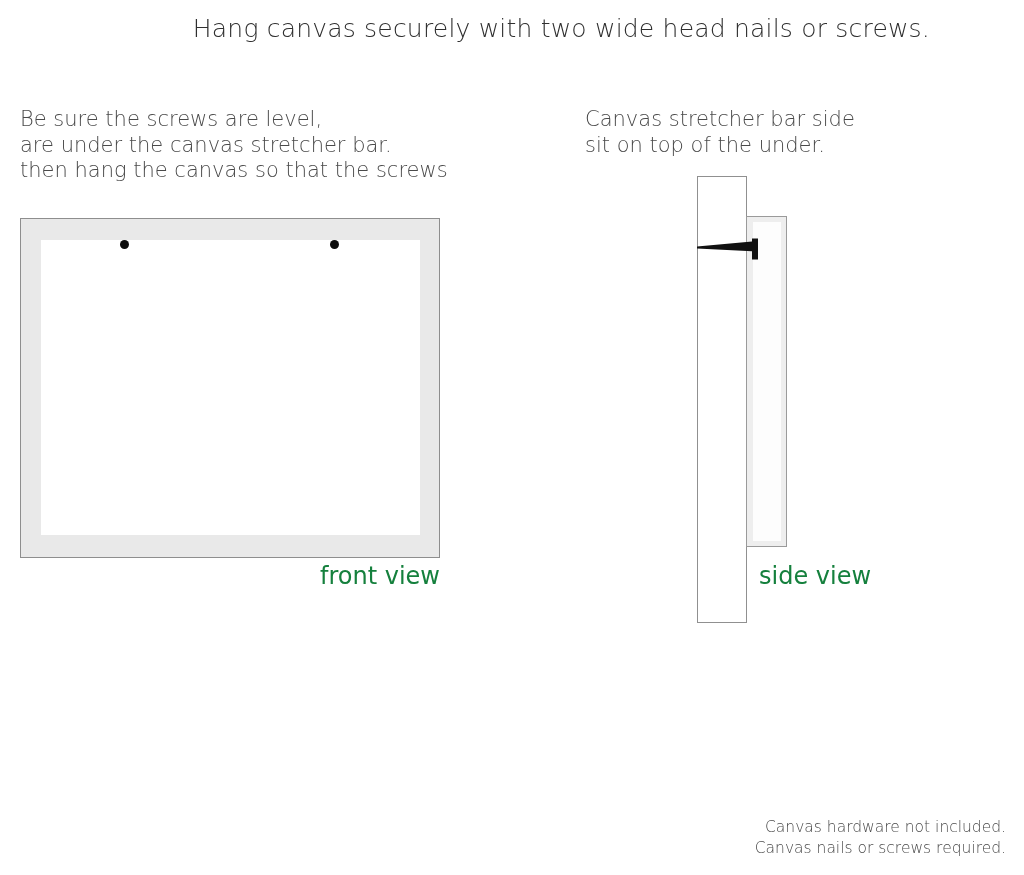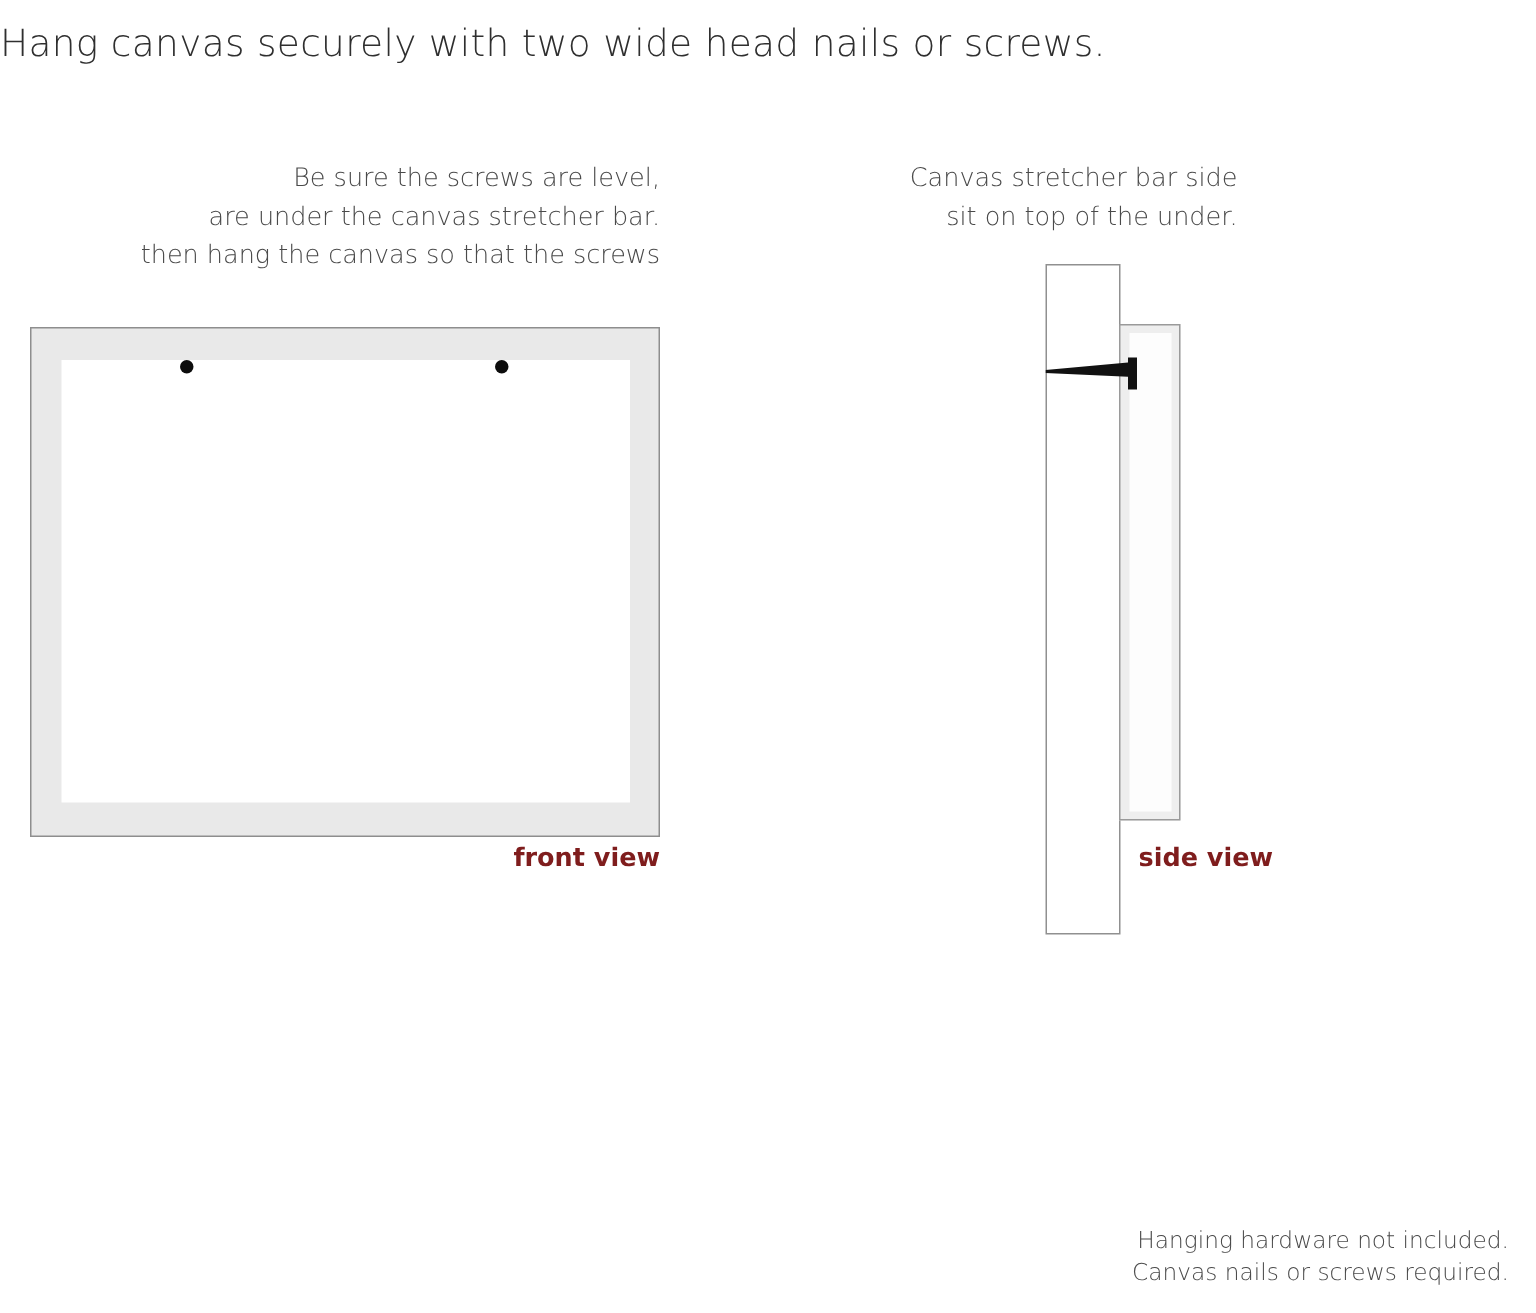--- a/index.html
+++ b/index.html
@@ -16,33 +16,33 @@
     color: #3a3a3a;
     -webkit-font-smoothing: antialiased;
   }
 
   
   .title {
     position: absolute;
     left: 0;
     top: 14px;
     width: 930px;
-    text-align: left;
+    text-align: right;
     font-size: 25px;
     font-weight: 300;
     letter-spacing: 0.2px;
     color: #2f2f2f;
     white-space: nowrap;
   }
 
   
   .caption {
     position: absolute;
-    text-align: right;
-    font-size: 17px;
+    text-align: left;
+    font-size: 21px;
     font-weight: 300;
     line-height: 25.5px;
     color: #4a4a4a;
   }
   .caption-left {
     left: 20px;
     top: 107px;
     width: 420px;
   }
   .caption-right {
@@ -80,23 +80,23 @@
     width: 9px;
     height: 9px;
     border-radius: 50%;
     background: #0d0d0d;
   }
   .screw-dot-left  { left: 100px; top: 22px; }
   .screw-dot-right { left: 310px; top: 22px; }
 
   .view-label {
     position: absolute;
-    font-size: 17px;
-    font-weight: 700;
-    color: #7f1d1d;
+    font-size: 24px;
+    font-weight: 400;
+    color: #15803d;
     white-space: nowrap;
   }
   .label-front {
     left: 20px;
     top: 562px;
     width: 420px;
     text-align: right;
   }
   .label-side {
     left: 759px;
@@ -192,15 +192,15 @@
   <div class="side-canvas-inner"></div>
   <div class="side-nail">
     <svg width="66" height="22" viewBox="0 0 66 22" xmlns="http://www.w3.org/2000/svg">
       <path d="M0 8.6 L55 3.6 L55 0.4 L61 0.4 L61 21.6 L55 21.6 L55 13.2 L0 10.6 Z" fill="#111111"></path>
     </svg>
   </div>
 </div>
 <div class="view-label label-side">side view</div>
 
 <div class="footer">
-  <div>Hanging hardware not included.</div>
+  <div>Canvas hardware not included.</div>
   <div>Canvas nails or screws required.</div>
 </div>
 
 </body></html>

